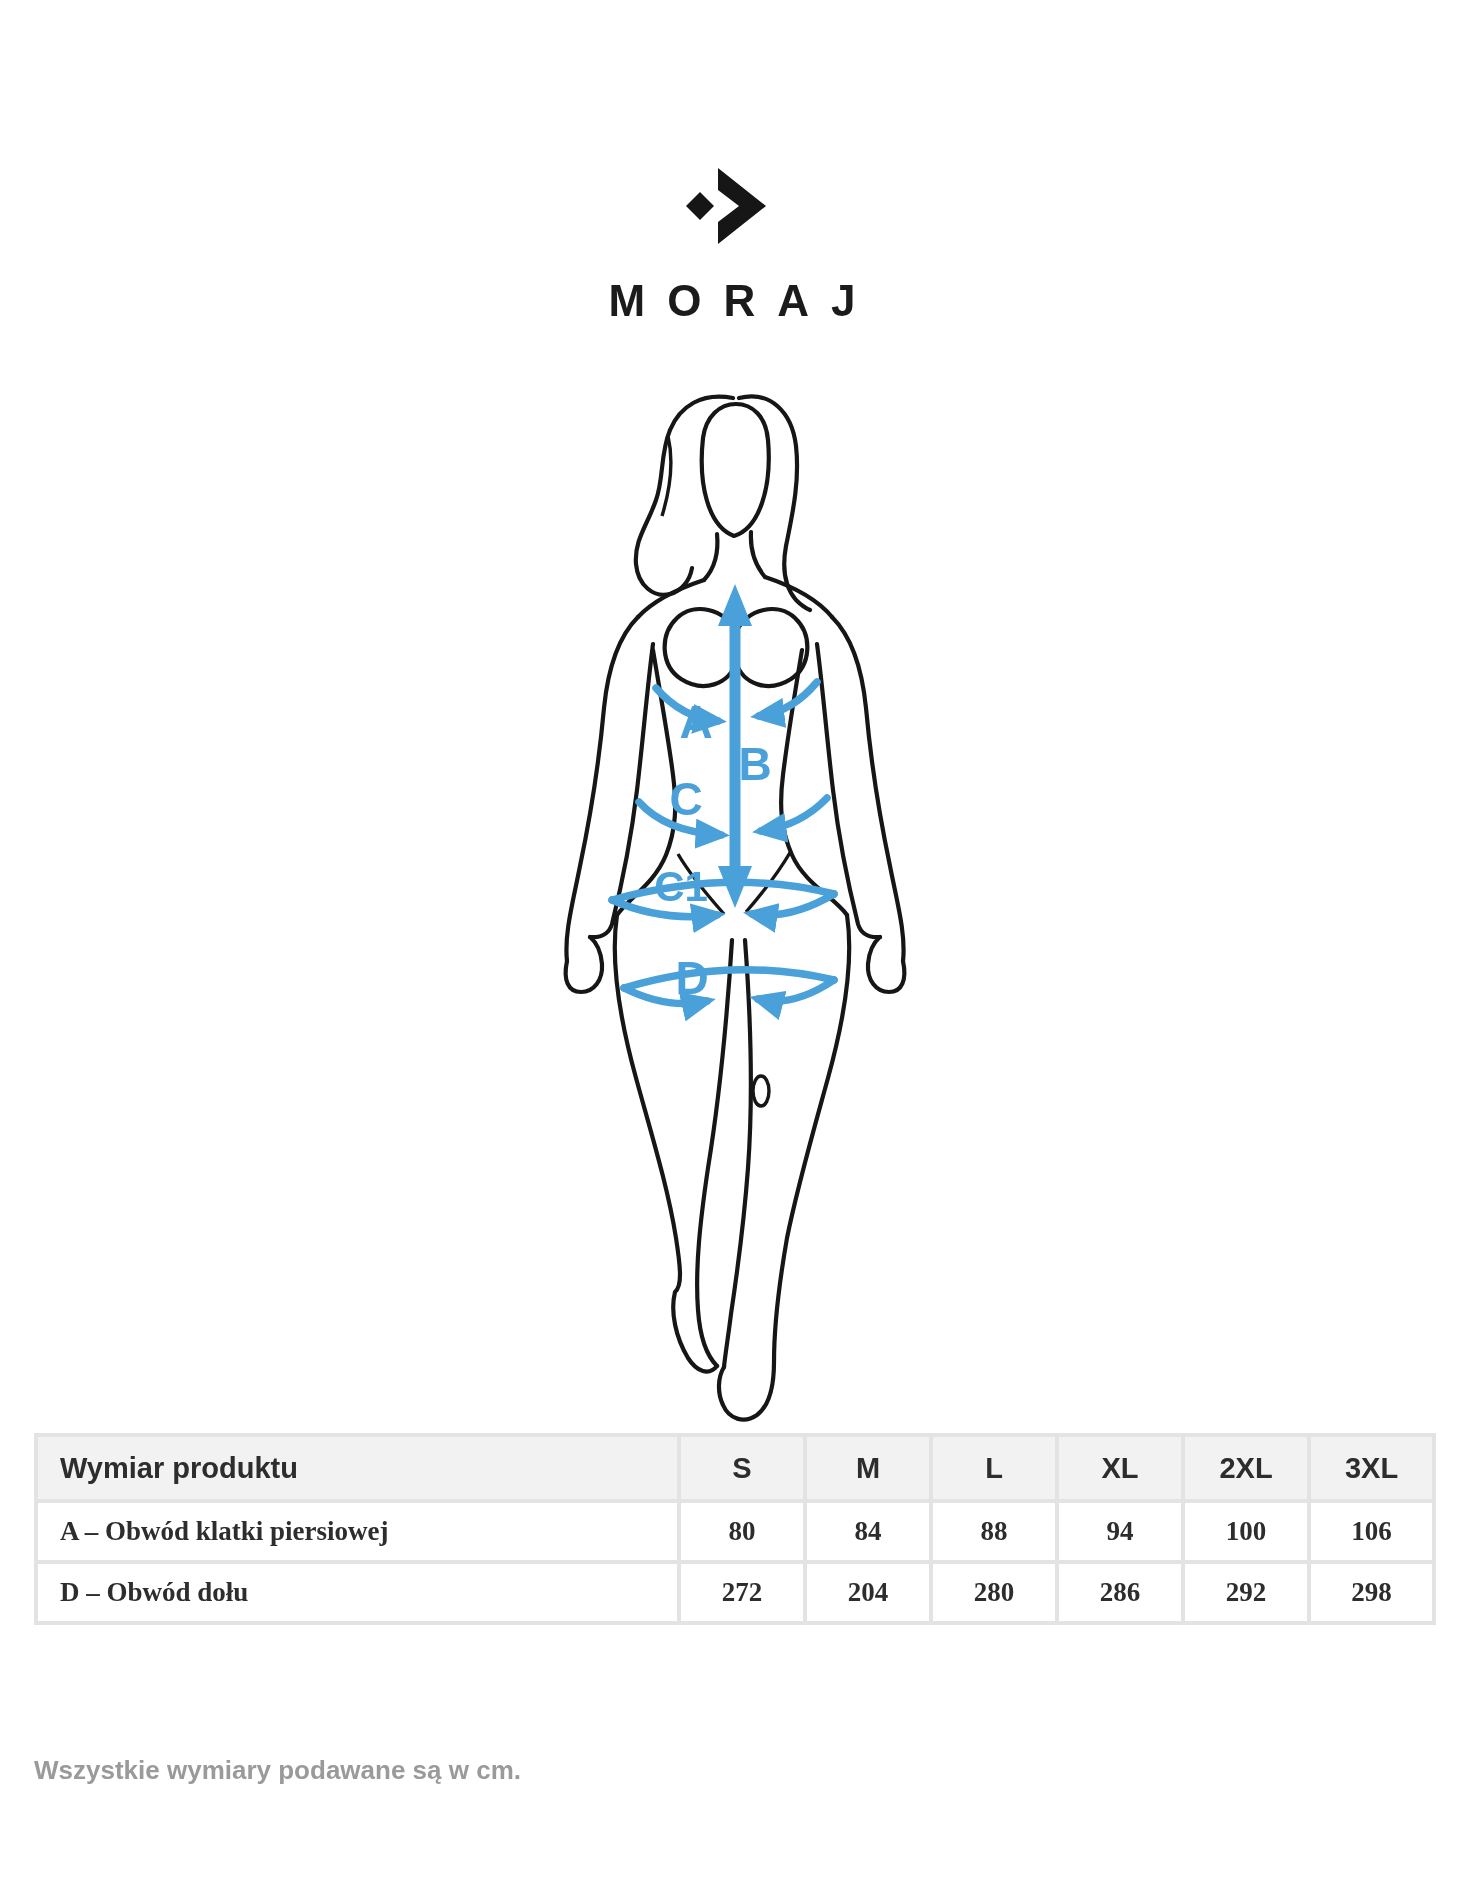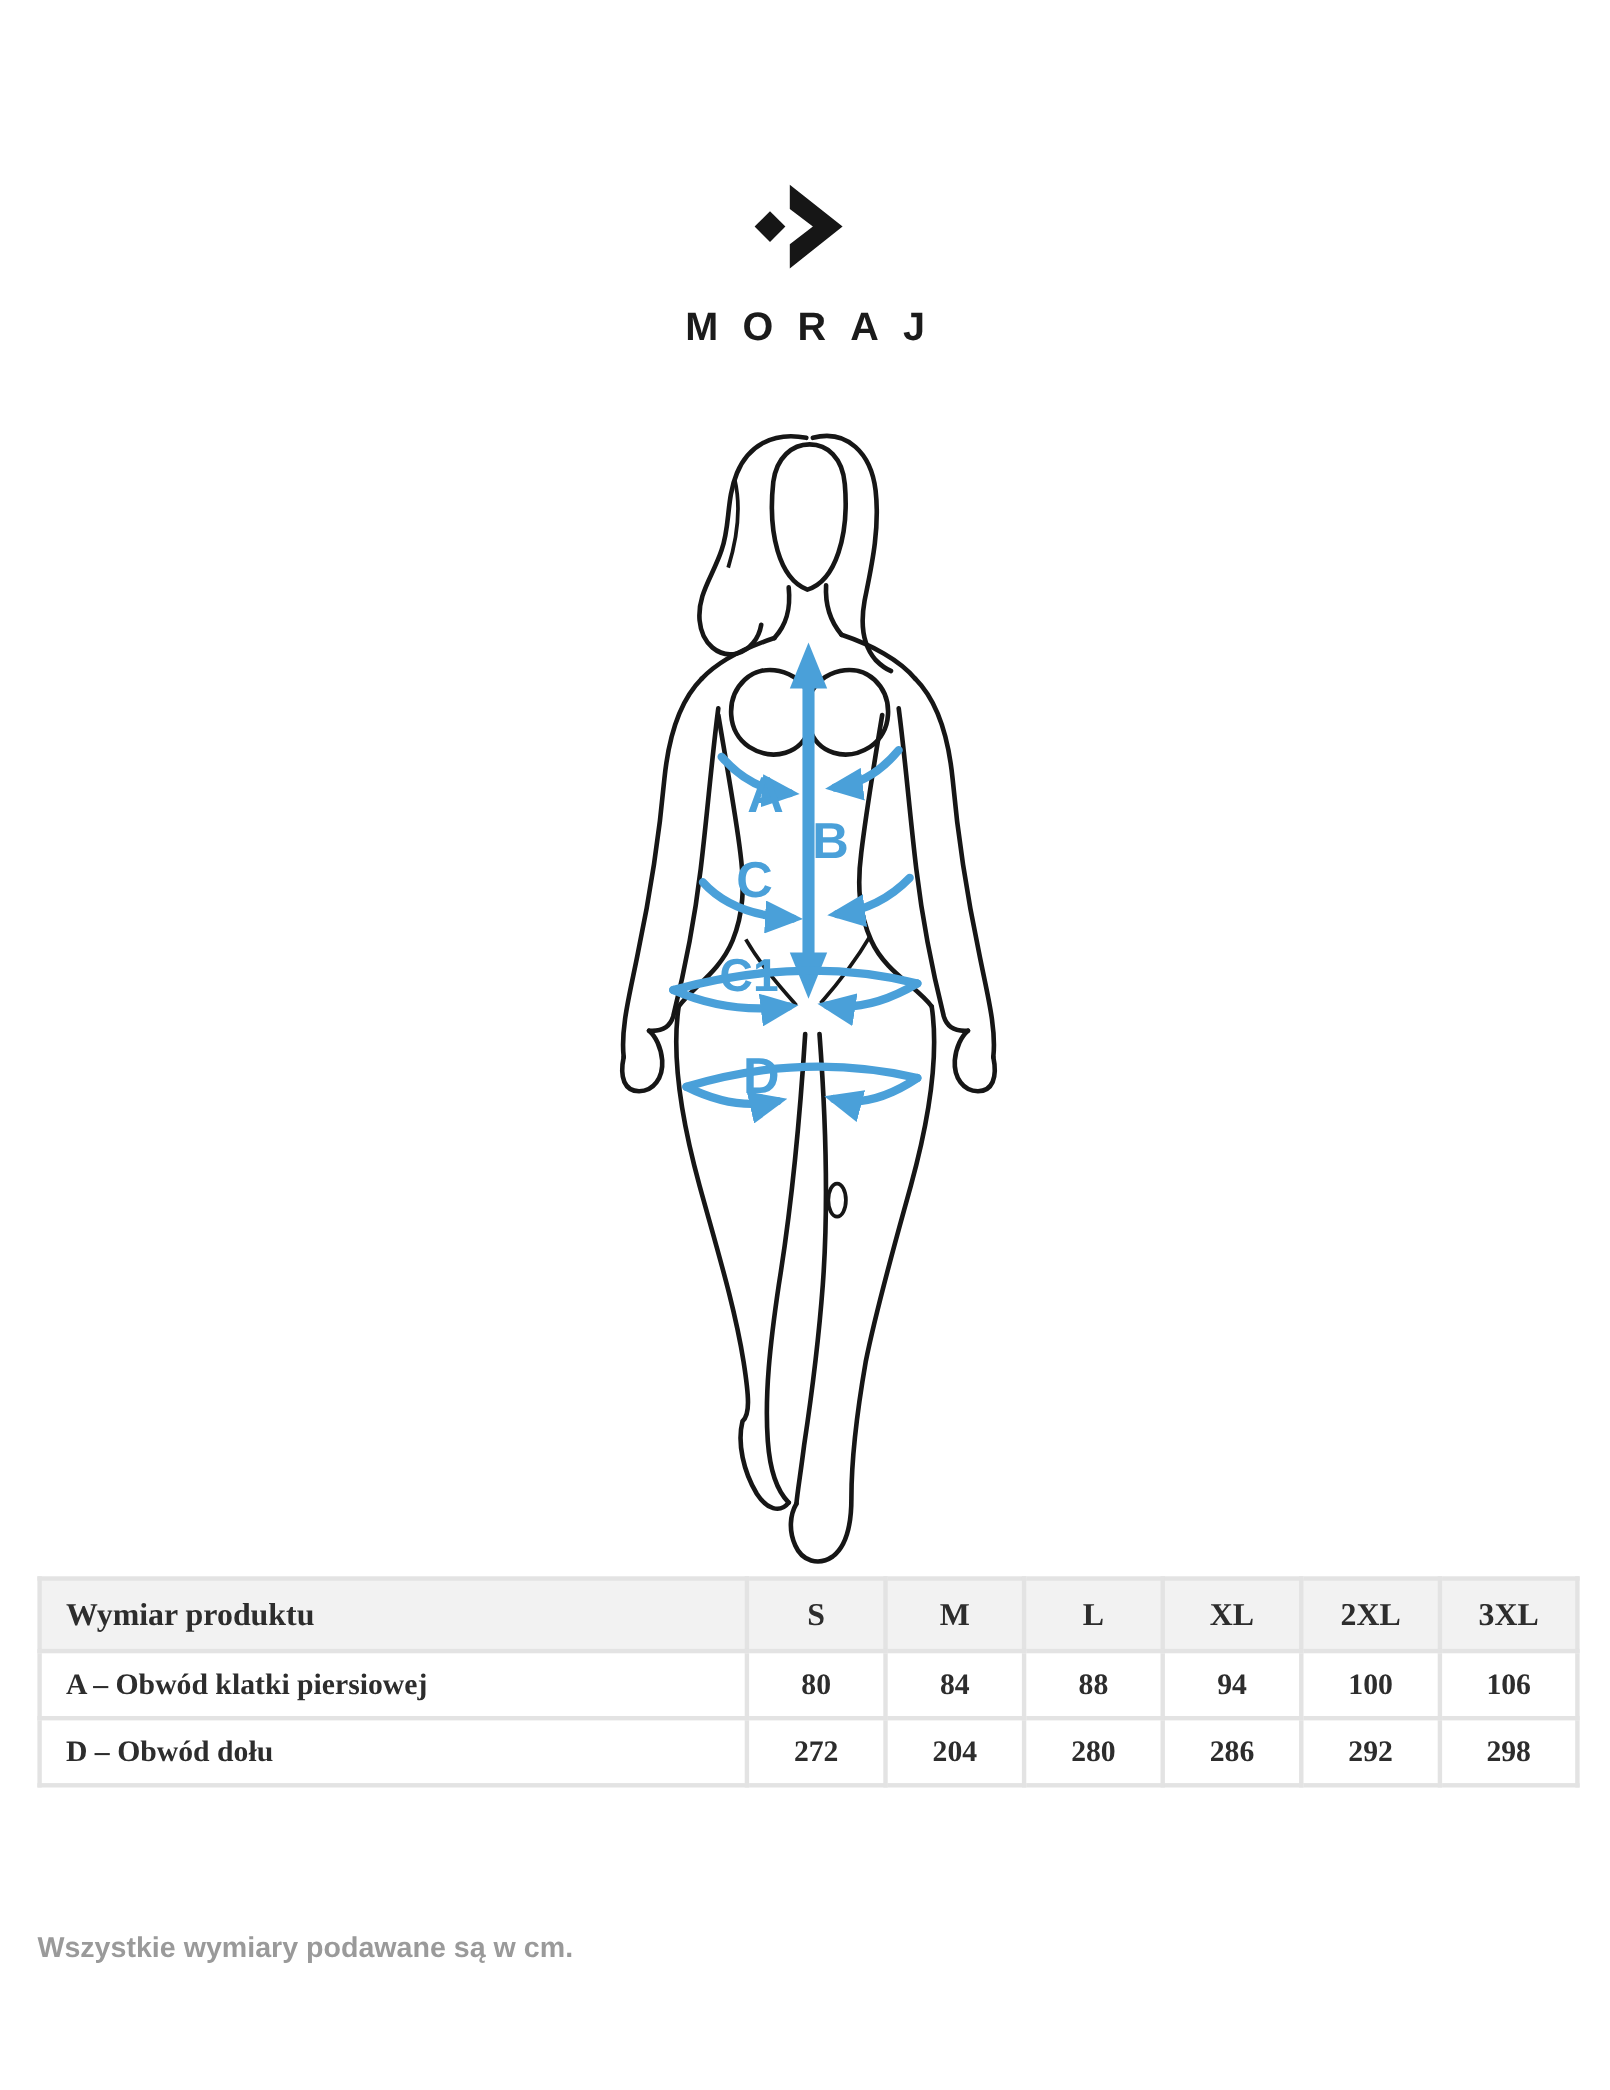--- a/index.html
+++ b/index.html
@@ -21,21 +21,21 @@
     overflow:hidden;
   }
   
   .logo-mark{
     position:absolute;left:652px;top:163px;width:150px;height:95px;
   }
   .logo-mark polygon{fill:var(--ink,#161616);}
   .brand-name{
     position:absolute;left:0;top:276px;width:1464px;
     text-align:center;
-    font-size:36px;font-weight:700;color:#1b1b1b;
+    font-size:44px;font-weight:700;color:#1b1b1b;
     letter-spacing:22px;text-indent:22px;
   }
   
   .figure{
     position:absolute;left:440px;top:320px;width:600px;height:1120px;
   }
   .ink{
     fill:none;stroke:var(--ink,#161616);stroke-width:4.2;
     stroke-linecap:round;stroke-linejoin:round;
   }
@@ -58,21 +58,21 @@
     position:absolute;left:34px;top:1433px;width:1398px;
     border-collapse:collapse;table-layout:fixed;
   }
   .size-table th,.size-table td{
     border:4px solid var(--table_border,#e3e3e3);
     color:var(--text,#2d2d2d);
     font-weight:700;
   }
   .size-table thead th{
     background:var(--header_bg,#f2f2f2);
-    height:66px;font-size:29px;text-align:center;font-family:Liberation Serif, serif;
+    height:66px;font-size:29px;text-align:center;
   }
   .size-table tbody th,.size-table tbody td{
     background:#fff;height:61px;font-size:27px;text-align:center;font-family:Liberation Serif, serif;
   }
   .size-table .cell-left{text-align:left;padding-left:22px;}
   
   .units-note{
     position:absolute;left:34px;top:1755px;
     font-size:26px;font-weight:700;color:var(--muted,#9a9a9a);
   }

